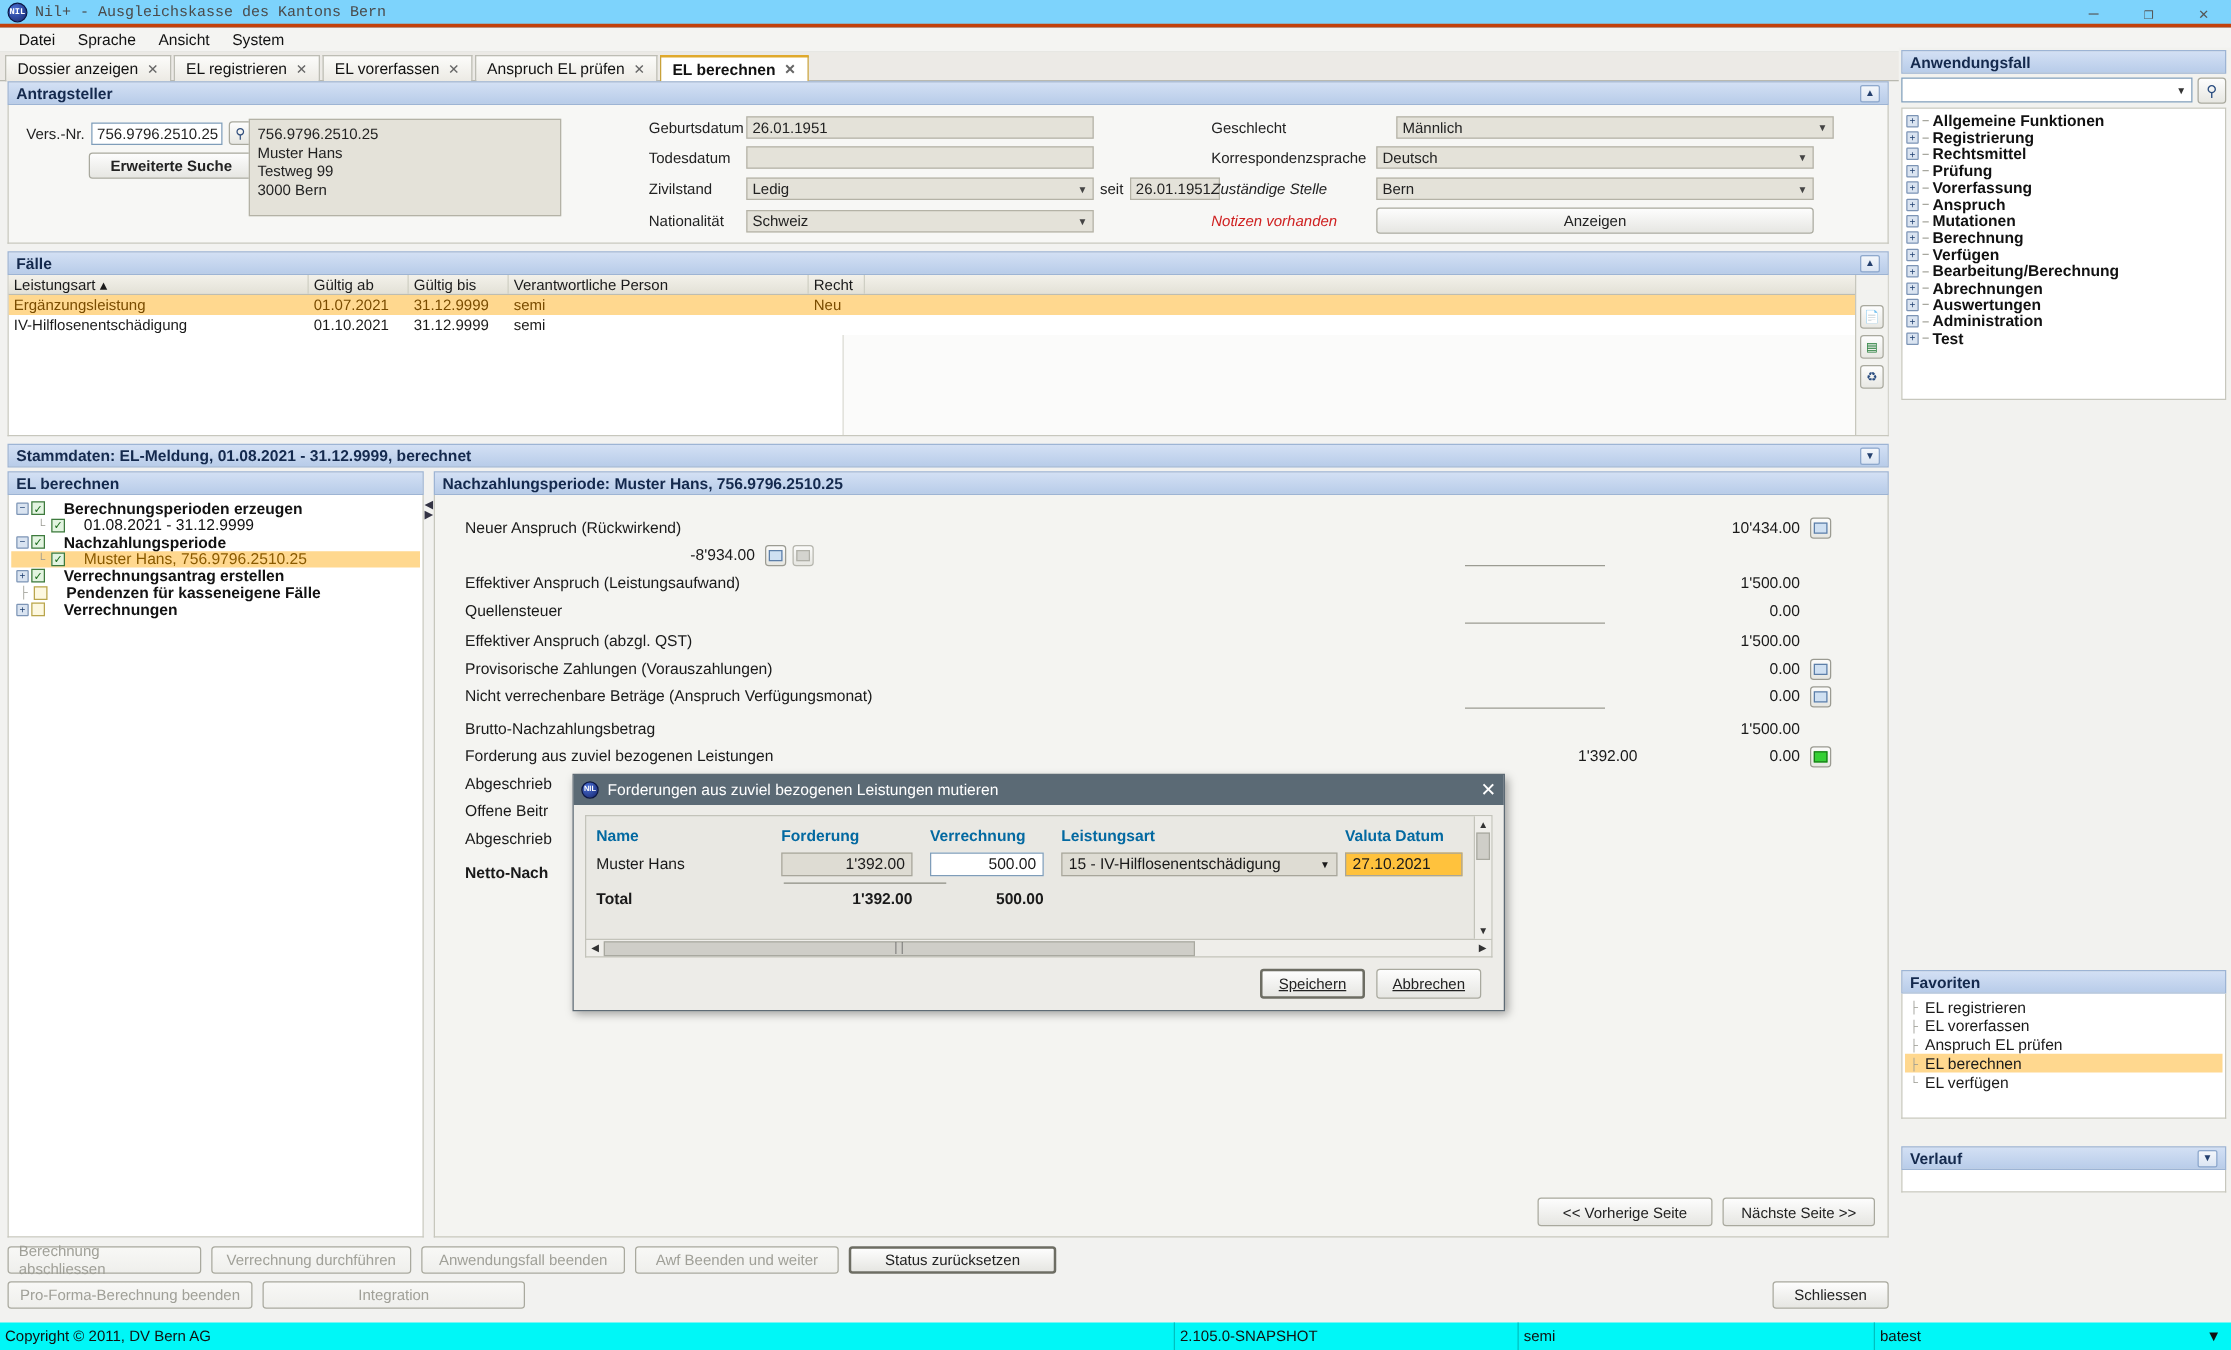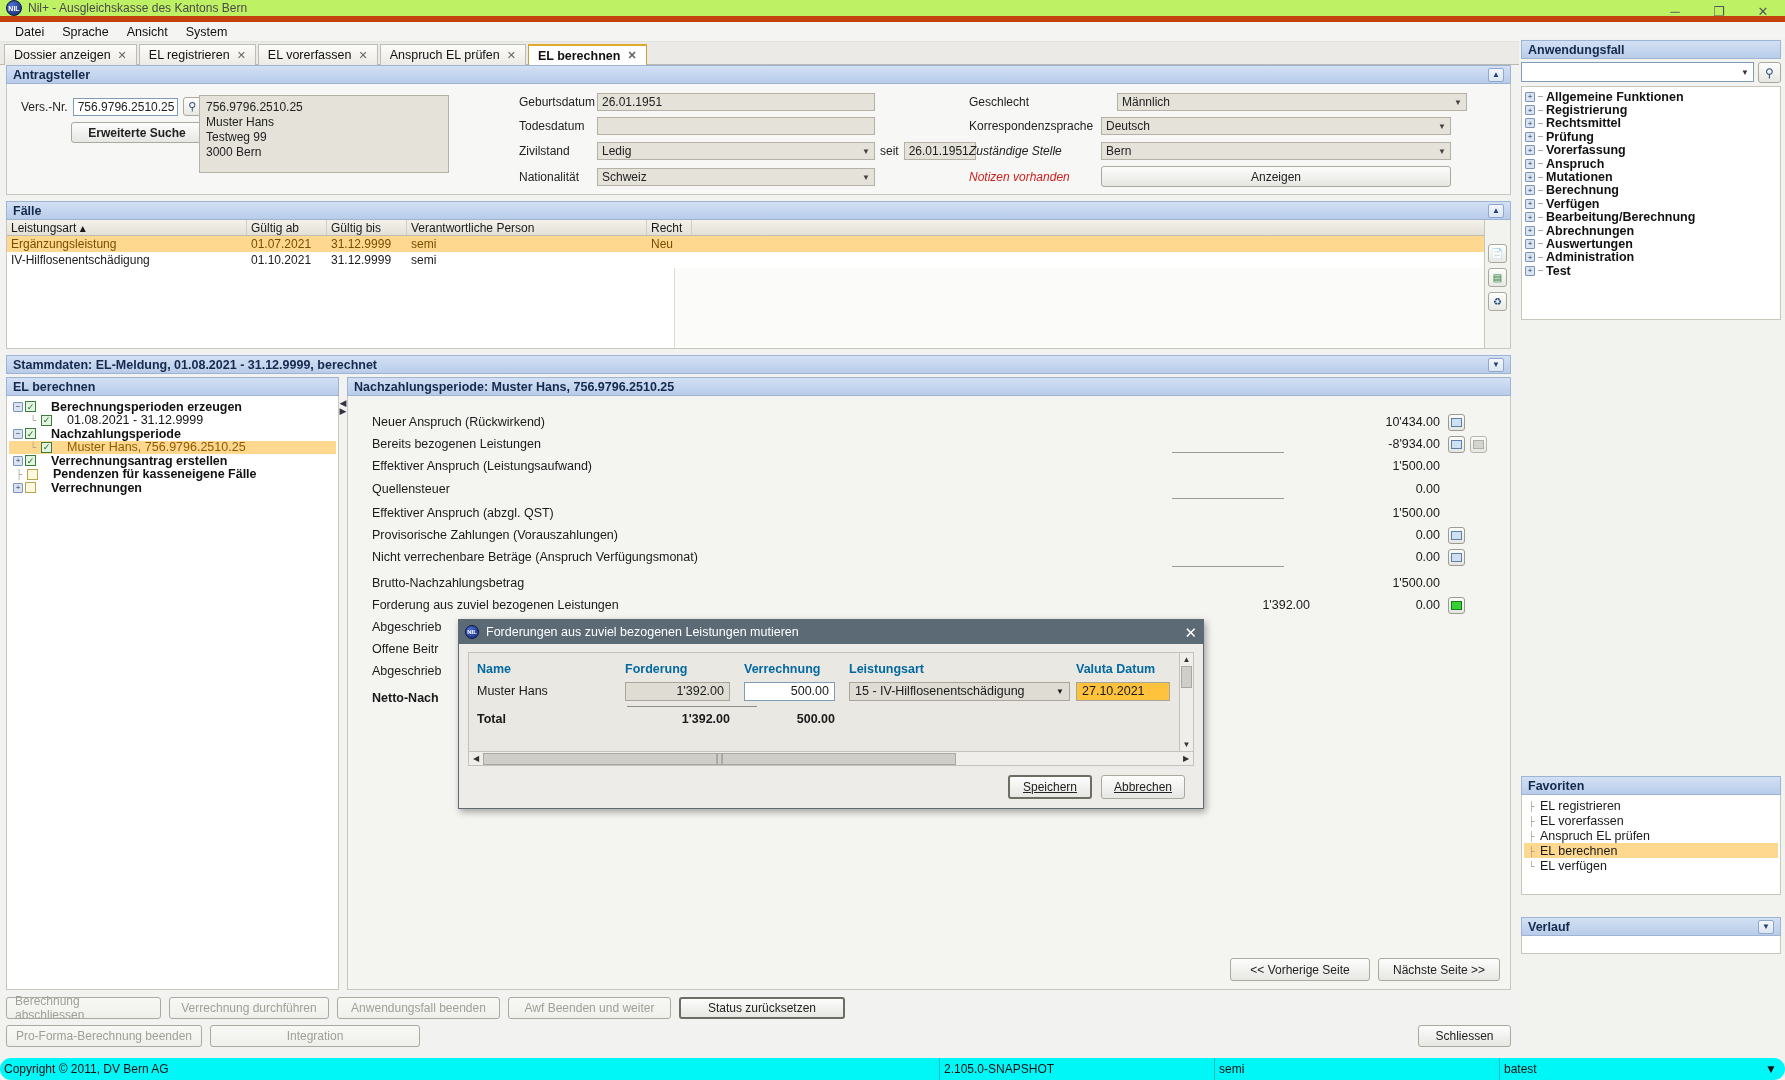--- a/index.html
+++ b/index.html
@@ -9,22 +9,22 @@
     overflow: hidden;
     font-family: "Liberation Sans", sans-serif;
     font-size: 12px;
     background: #f0f0ee;
     color: #1a1a1a;
   }
   .app { position: relative; width: 1785px; height: 1080px; background: #f2f2f0; }
 
   
   .titlebar {
-    height: 22px; background: #bef264; display: flex; align-items: center;
-    border-bottom: 6px solid #c2410c; position: relative;
+    height: 22px; background: #7dd3fc; display: flex; align-items: center;
+    border-bottom: 3px solid #c2410c; position: relative; font-family: Liberation Mono, monospace;
   }
   .titlebar .tb-icon {
     width: 16px; height: 16px; border-radius: 50%;
     background: radial-gradient(circle at 35% 30%, #4a6fd4, #16266e);
     margin: 0 6px 0 6px; color: #fff; font-size: 7px; font-weight: bold;
     display: flex; align-items: center; justify-content: center;
     border: 1px solid #0b1645;
   }
   .titlebar .tb-text { font-size: 12px; color: #4a4a4a; }
   .win-btns { position: absolute; right: 0; top: 0; height: 22px; display: flex; }
@@ -194,21 +194,21 @@
 
   .fav-body { border: 1px solid #c7c7bd; border-top: none; background: #fff;
     height: 100px; padding: 3px 2px; font-size: 12.5px; }
   .fav-item { display: flex; align-items: center; gap: 3px; height: 15px; padding-left: 4px; }
   .fav-item.sel { background: #ffd88f; }
   .fav-item .dash { width: 9px; color: #9a9a92; font-size: 9px; }
   .verlauf-body { border: 1px solid #c7c7bd; border-top: none; background: #fff; height: 18px; }
 
   
   .statusbar { position: absolute; left: 0; bottom: 0; width: 1785px; height: 22px;
-    background: #00f7f7; display: flex; align-items: center; font-size: 12px; color: #111; border-radius: 11px; }
+    background: #00f7f7; display: flex; align-items: center; font-size: 12px; color: #111; }
   .statusbar .cell { height: 22px; display: flex; align-items: center; padding: 0 4px;
     border-right: 1px solid #00c0c0; }
 
   
   .modal { position: absolute; left: 458px; top: 619px; width: 746px; height: 190px;
     background: #edece8; border: 1px solid #5e6b75; box-shadow: 2px 3px 7px rgba(0,0,0,.35); }
   .modal-title { height: 24px; background: #5b6a75; display: flex; align-items: center;
     padding: 0 6px; color: #fff; font-size: 12.5px; gap: 7px; }
   .modal-title .nil {
     width: 14px; height: 14px; border-radius: 50%;
@@ -494,21 +494,20 @@
             <span class="rv">10'434.00</span>
             <span class="ric">
               <span class="mini">
                   <i></i>
                 </span>
             </span>
             <span style="width:26px;"></span>
           </div>
 
           <div class="row-line" style="top:40px;">
-            <span class="rl">Bereits bezogenen Leistungen</span>
             <span class="rv2"></span>
             <span class="rv">-8'934.00</span>
             <span class="ric">
               <span class="mini">
                   <i></i>
                 </span>
             </span>
             <span style="width:26px;">
               <span class="mini blank">
                   <i></i>

